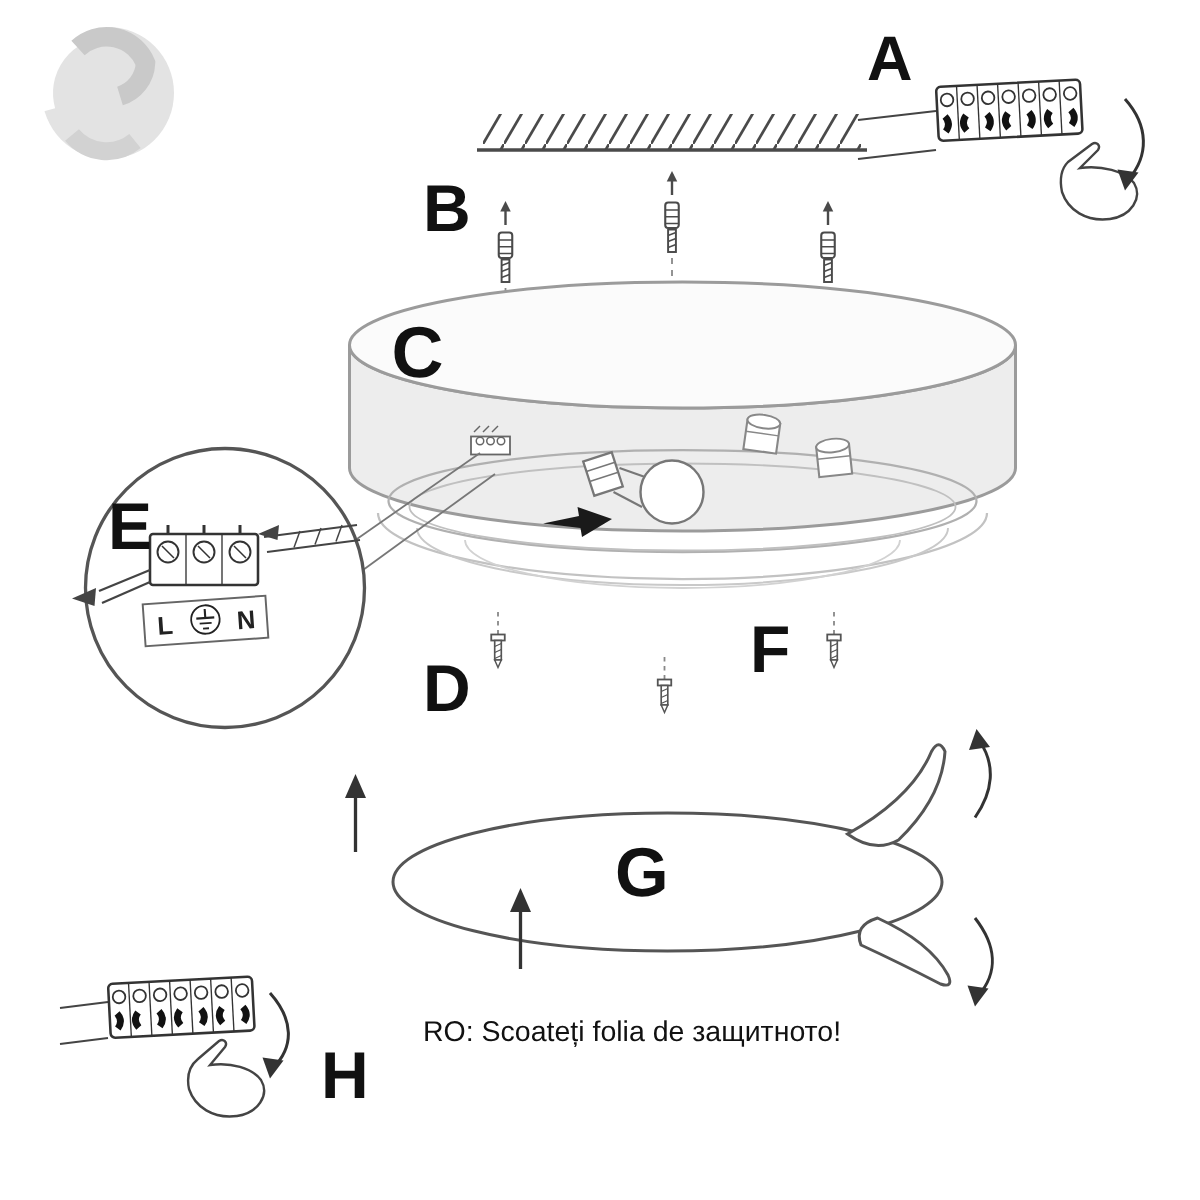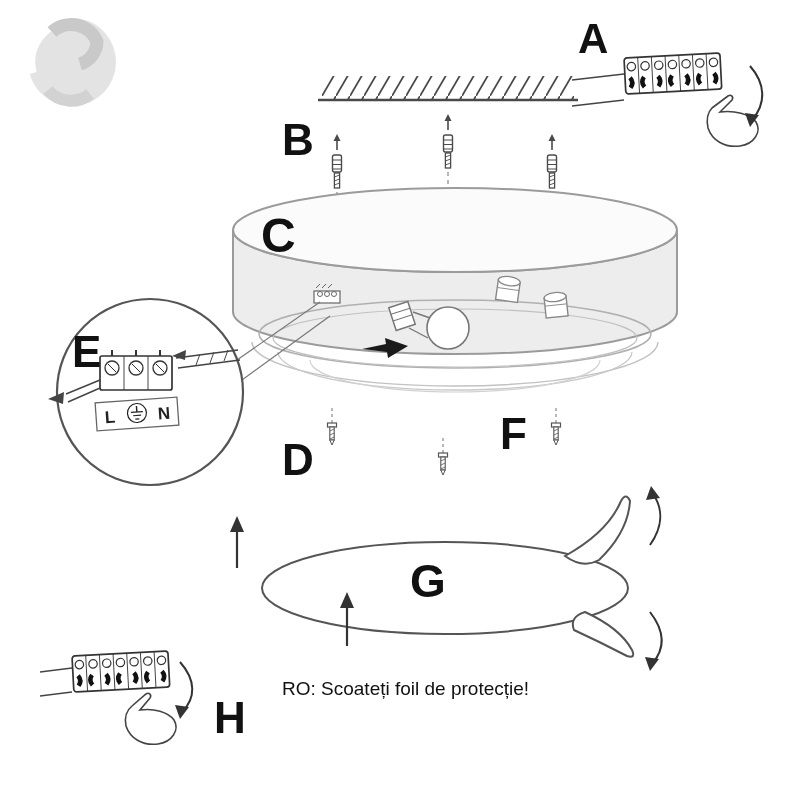--- a/index.html
+++ b/index.html
@@ -270,16 +270,16 @@
 <div class="step-label lbl-a">A</div>
 <div class="step-label lbl-b">B</div>
 <div class="step-label lbl-c">C</div>
 <div class="step-label lbl-d">D</div>
 <div class="step-label lbl-e">E</div>
 <div class="step-label lbl-f">F</div>
 <div class="step-label lbl-g">G</div>
 <div class="step-label lbl-h">H</div>
 
 <div class="instructions">
-  <div>RO: Scoateți foil de protecție!</div>
+  <div>RO: Scoateți folia de защитното!</div>
 </div>
 
 </div>
 
 </body></html>

